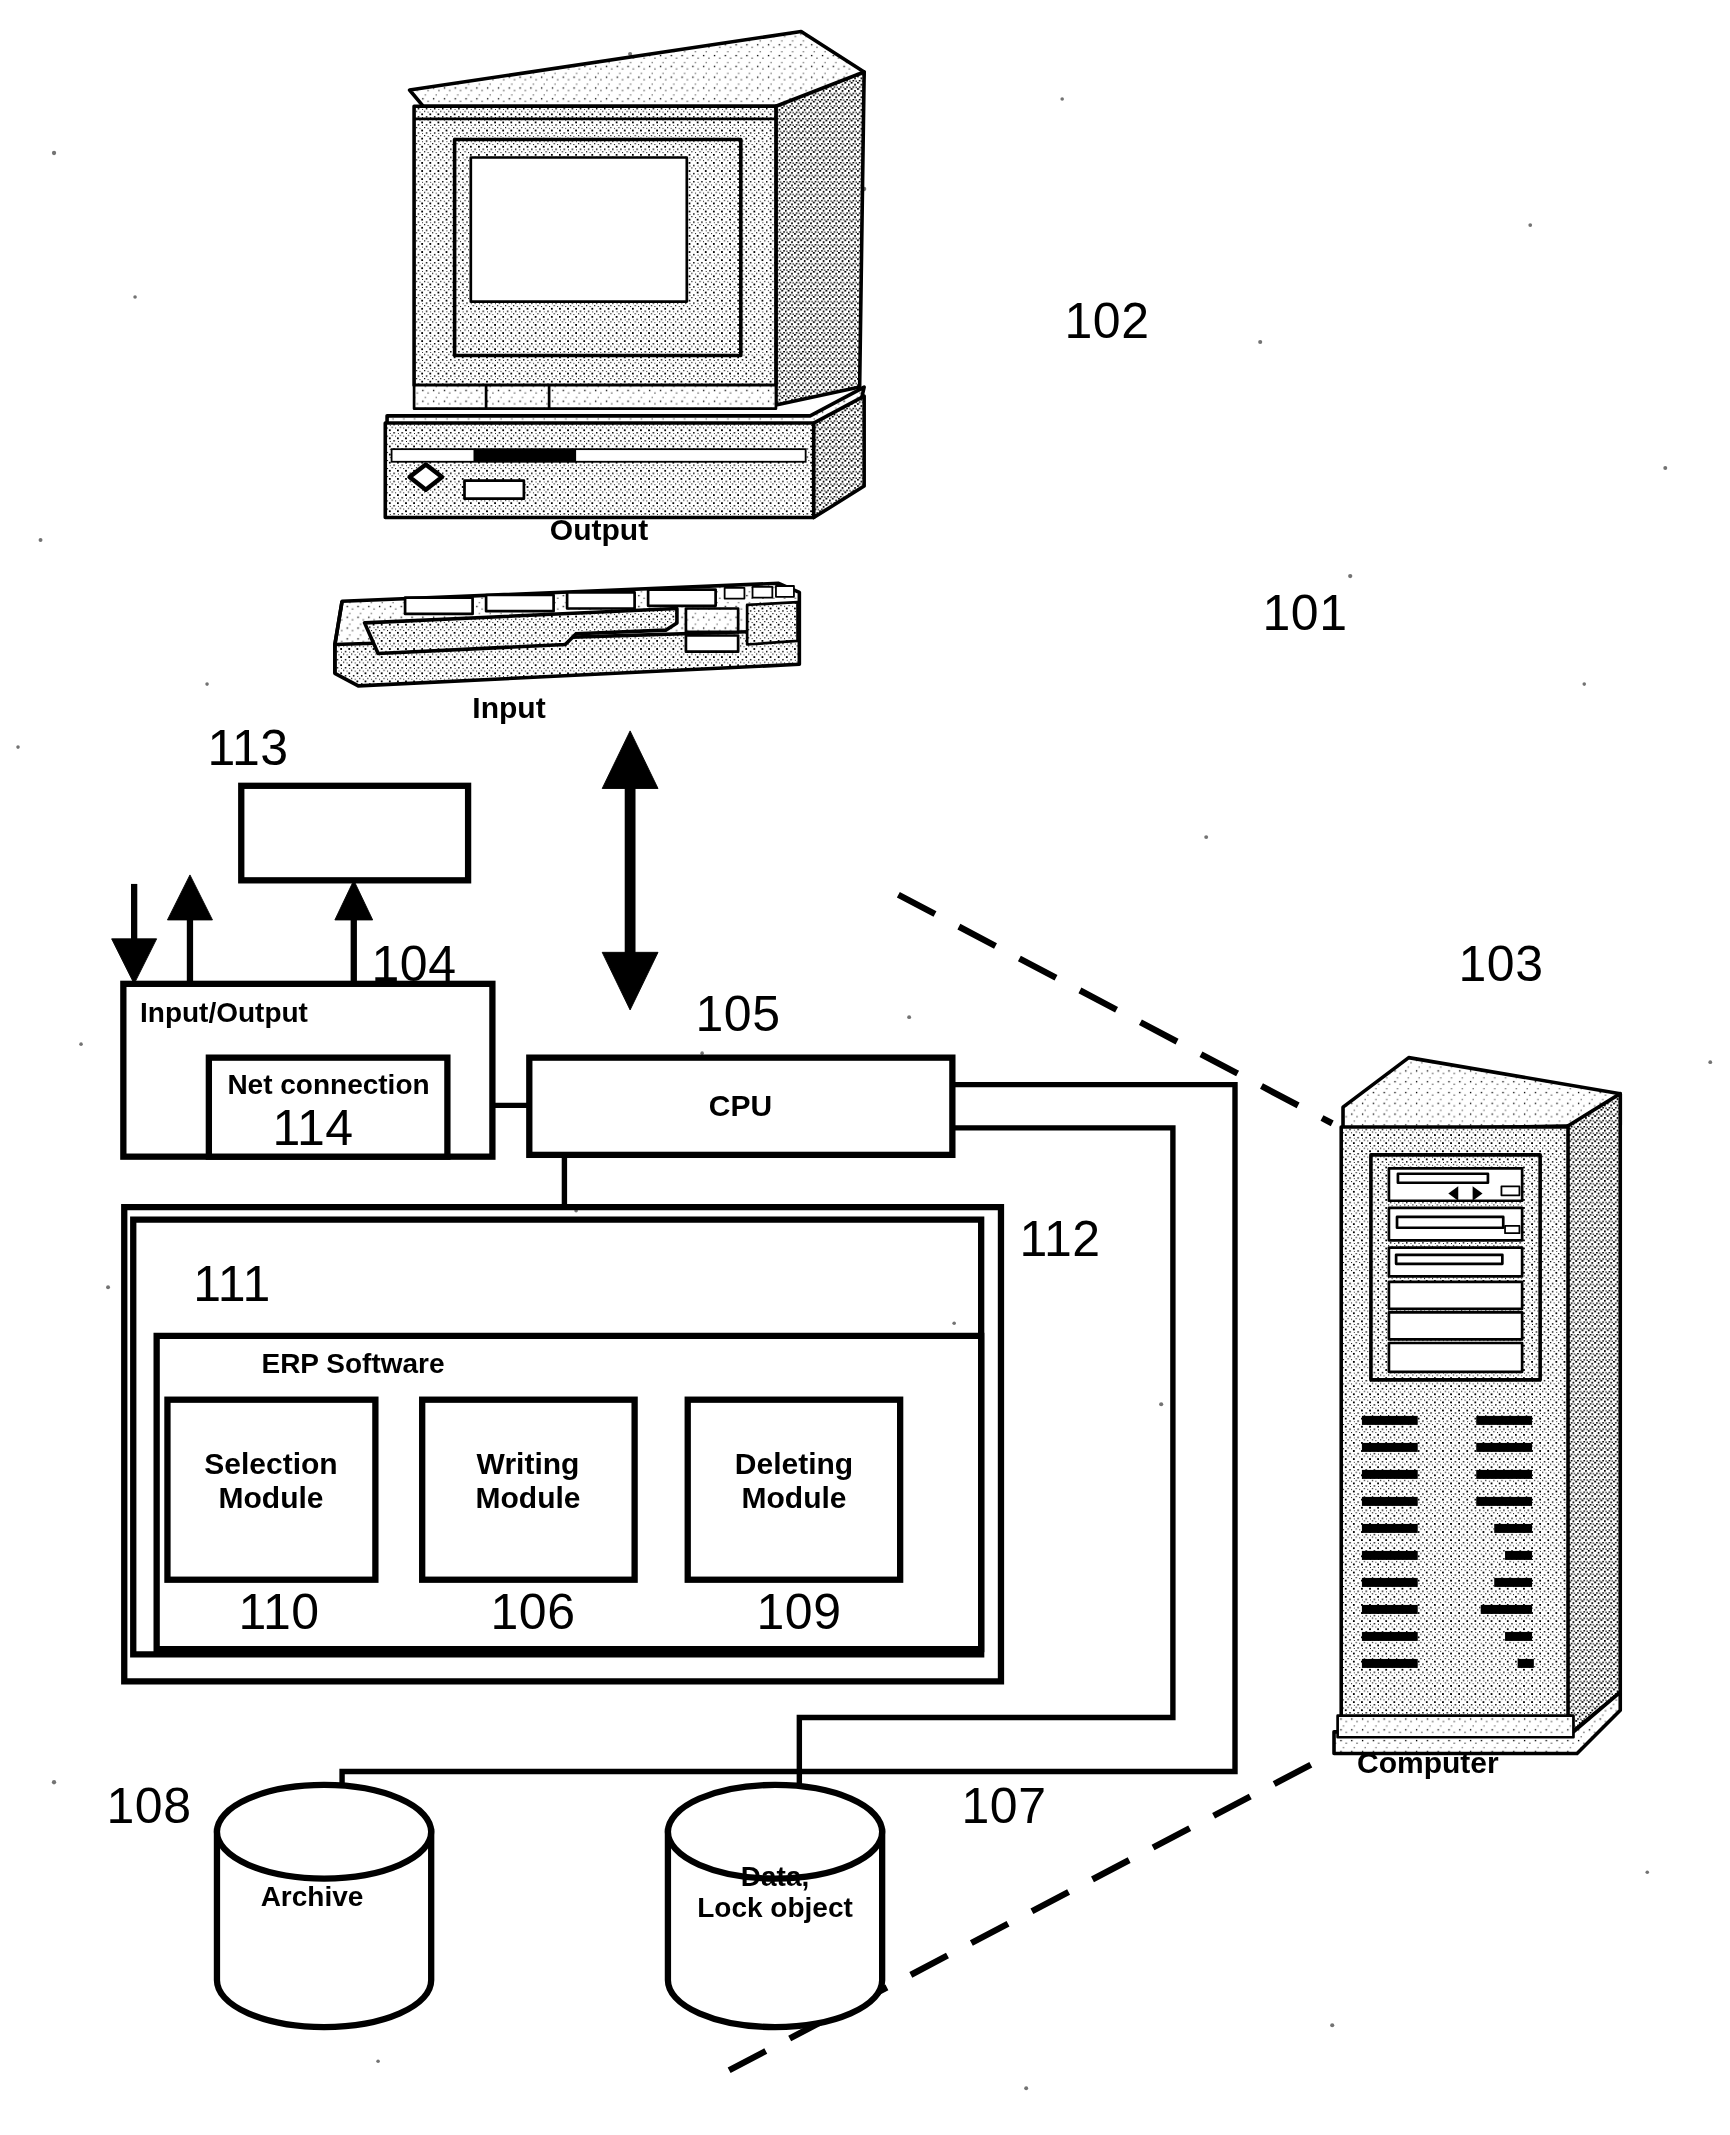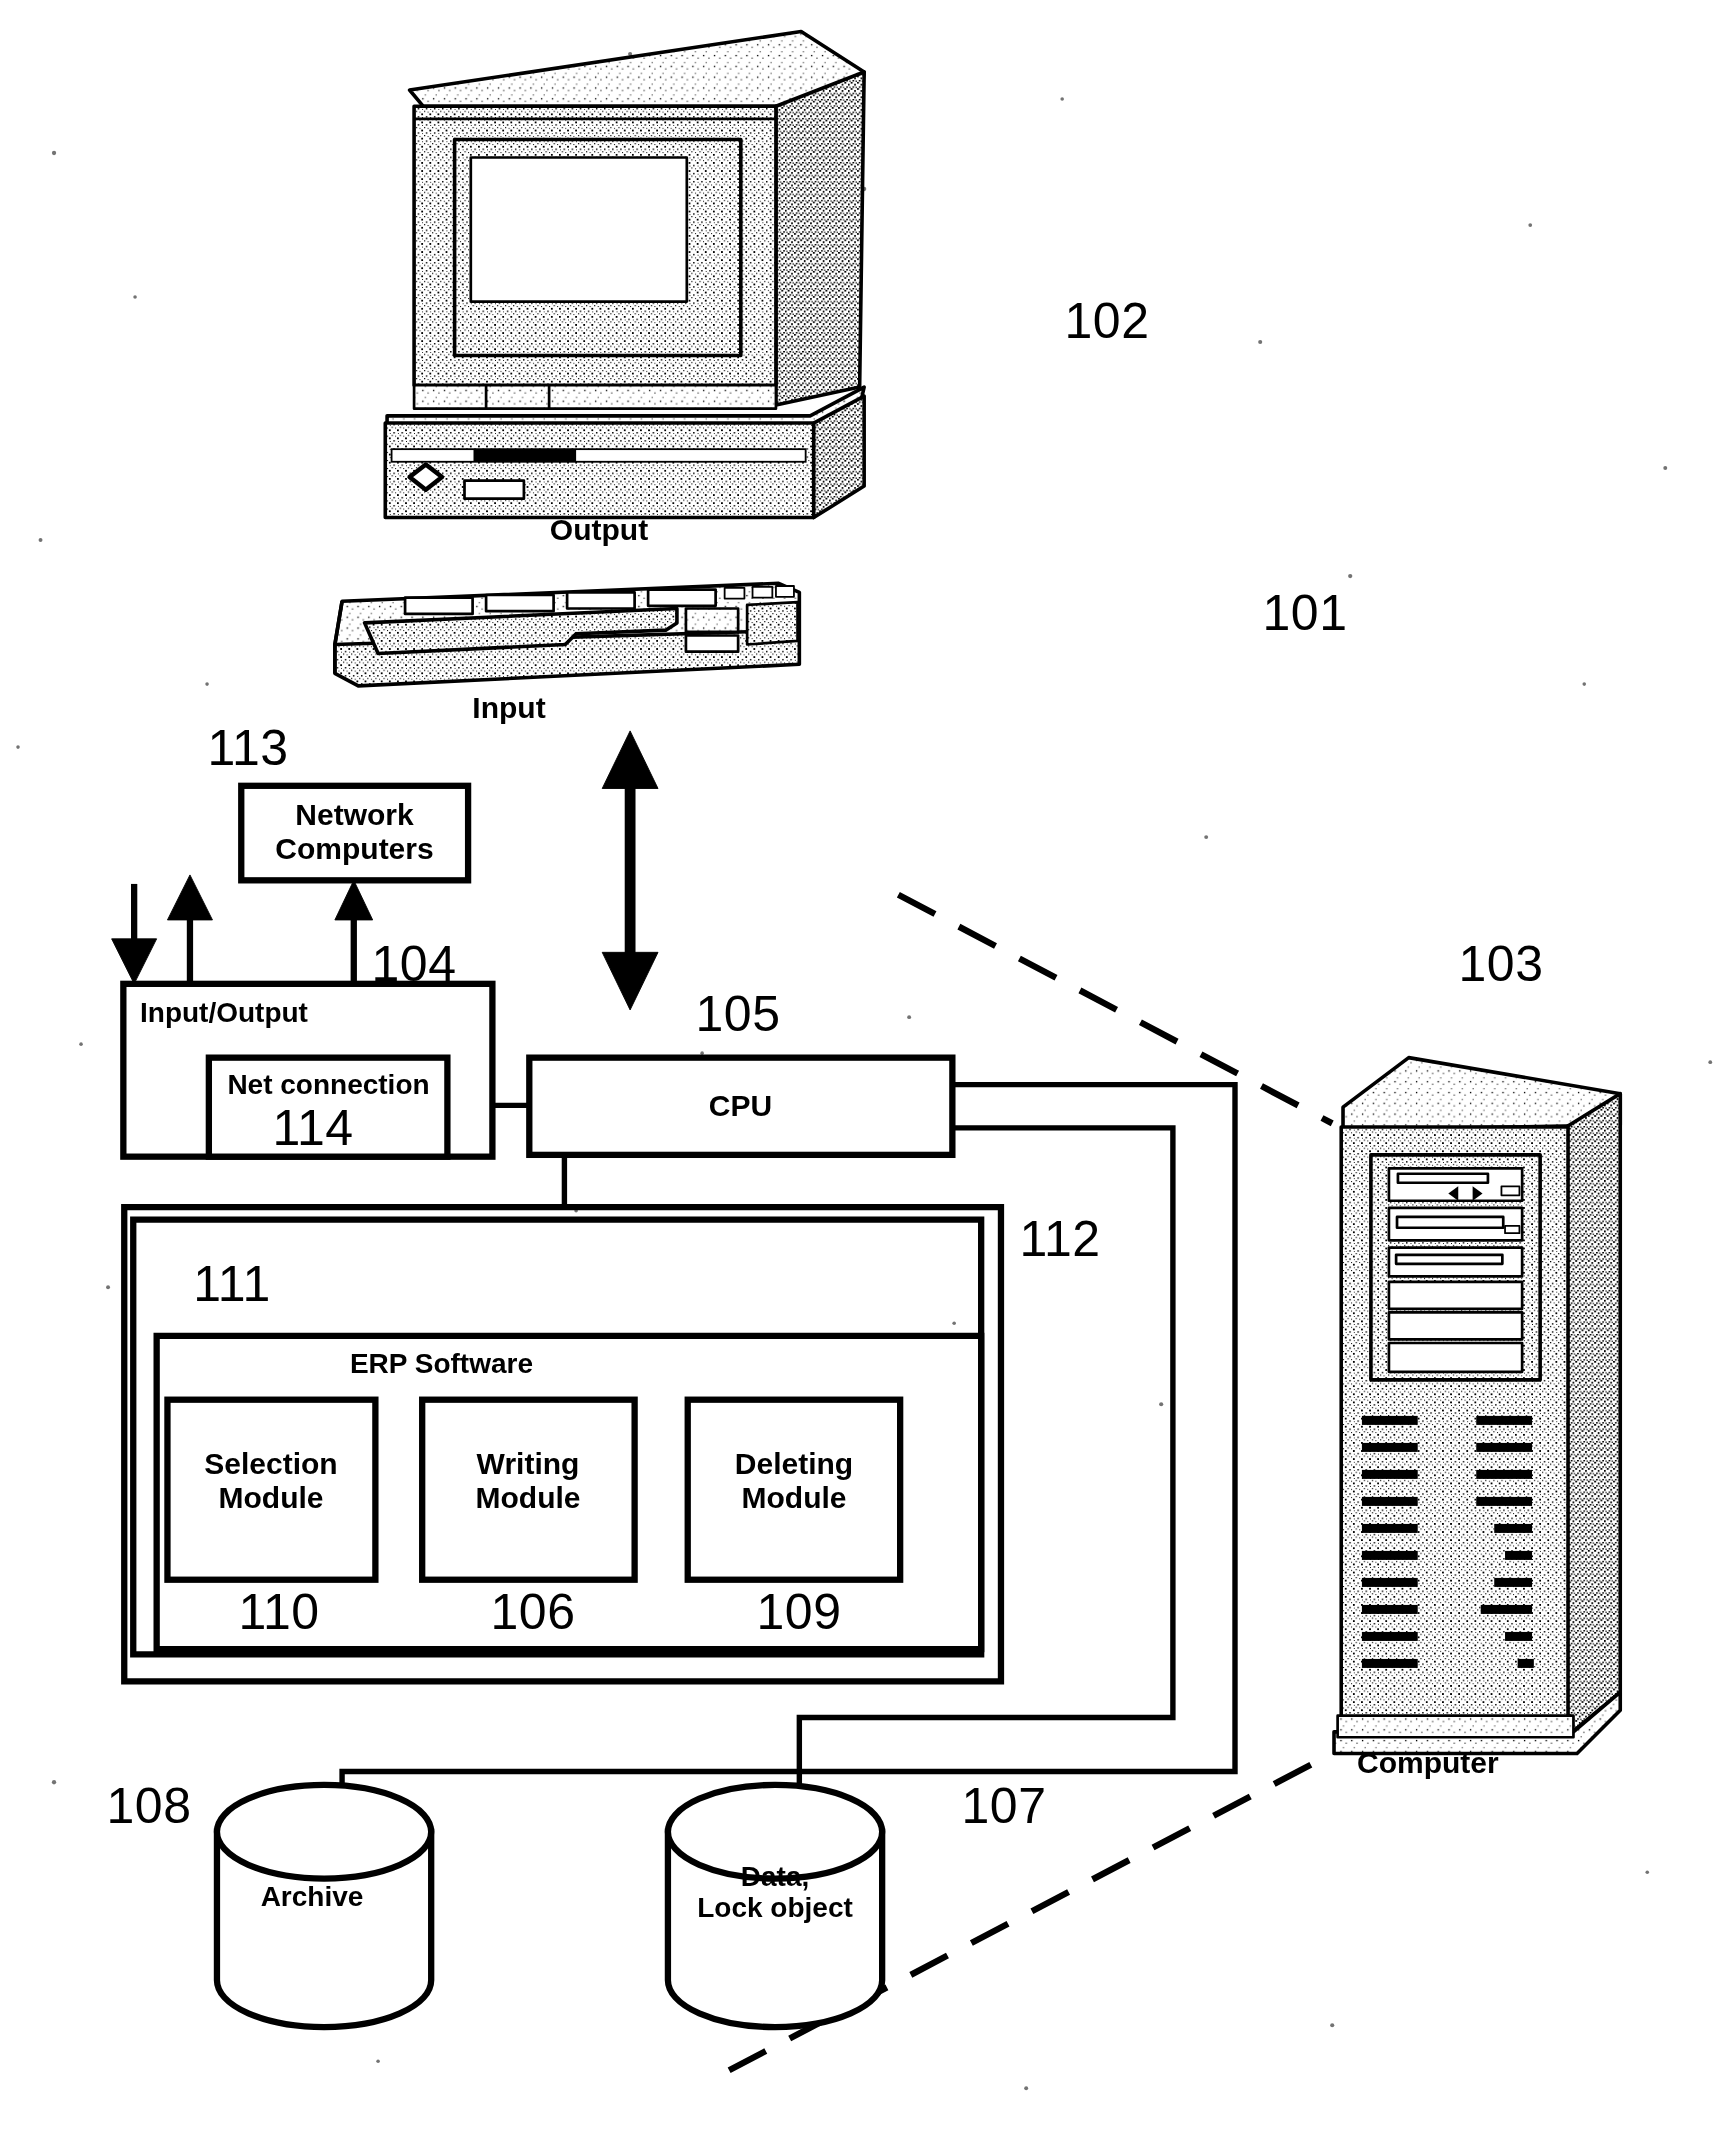--- a/index.html
+++ b/index.html
@@ -308,26 +308,24 @@
   <div class="lbl refnum" style="left:241px; top:1100px; width:144px;">114</div>
   <div class="lbl refnum" style="left:666px; top:986px; width:144px;">105</div>
   <div class="lbl refnum" style="left:988px; top:1211px; width:144px; text-align:center;">112</div>
   <div class="lbl refnum" style="left:160px; top:1256px; width:144px; text-align:center;">111</div>
   <div class="lbl refnum" style="left:207px; top:1584px; width:144px;">110</div>
   <div class="lbl refnum" style="left:461px; top:1584px; width:144px;">106</div>
   <div class="lbl refnum" style="left:727px; top:1584px; width:144px;">109</div>
   <div class="lbl refnum" style="left:77px; top:1778px; width:144px;">108</div>
   <div class="lbl refnum" style="left:932px; top:1778px; width:144px;">107</div>
 
-  <div class="lbl boxtext" style="left:241px; top:798px; width:227px;">Network
-Computers</div>
   <div class="lbl boxtext-sm" style="left:140px; top:997px; width:234px; text-align:left;">Input/Output</div>
   <div class="lbl boxtext-sm" style="left:209px; top:1069px; width:239px;">Net connection</div>
   <div class="lbl boxtext" style="left:529px; top:1089px; width:423px;">CPU</div>
-  <div class="lbl boxtext-sm" style="left:173px; top:1348px; width:360px; text-align:right;">ERP Software</div>
+  <div class="lbl boxtext-sm" style="left:173px; top:1348px; width:360px; text-align:center;">ERP Software</div>
   <div class="lbl boxtext" style="left:167px; top:1447px; width:208px;">Selection
 Module</div>
   <div class="lbl boxtext" style="left:422px; top:1447px; width:212px;">Writing
 Module</div>
   <div class="lbl boxtext" style="left:688px; top:1447px; width:212px;">Deleting
 Module</div>
 
   <div class="lbl cyltext" style="left:205px; top:1881px; width:214px;">Archive</div>
   <div class="lbl cyltext" style="left:668px; top:1861px; width:214px;">Data,
 Lock object</div>

